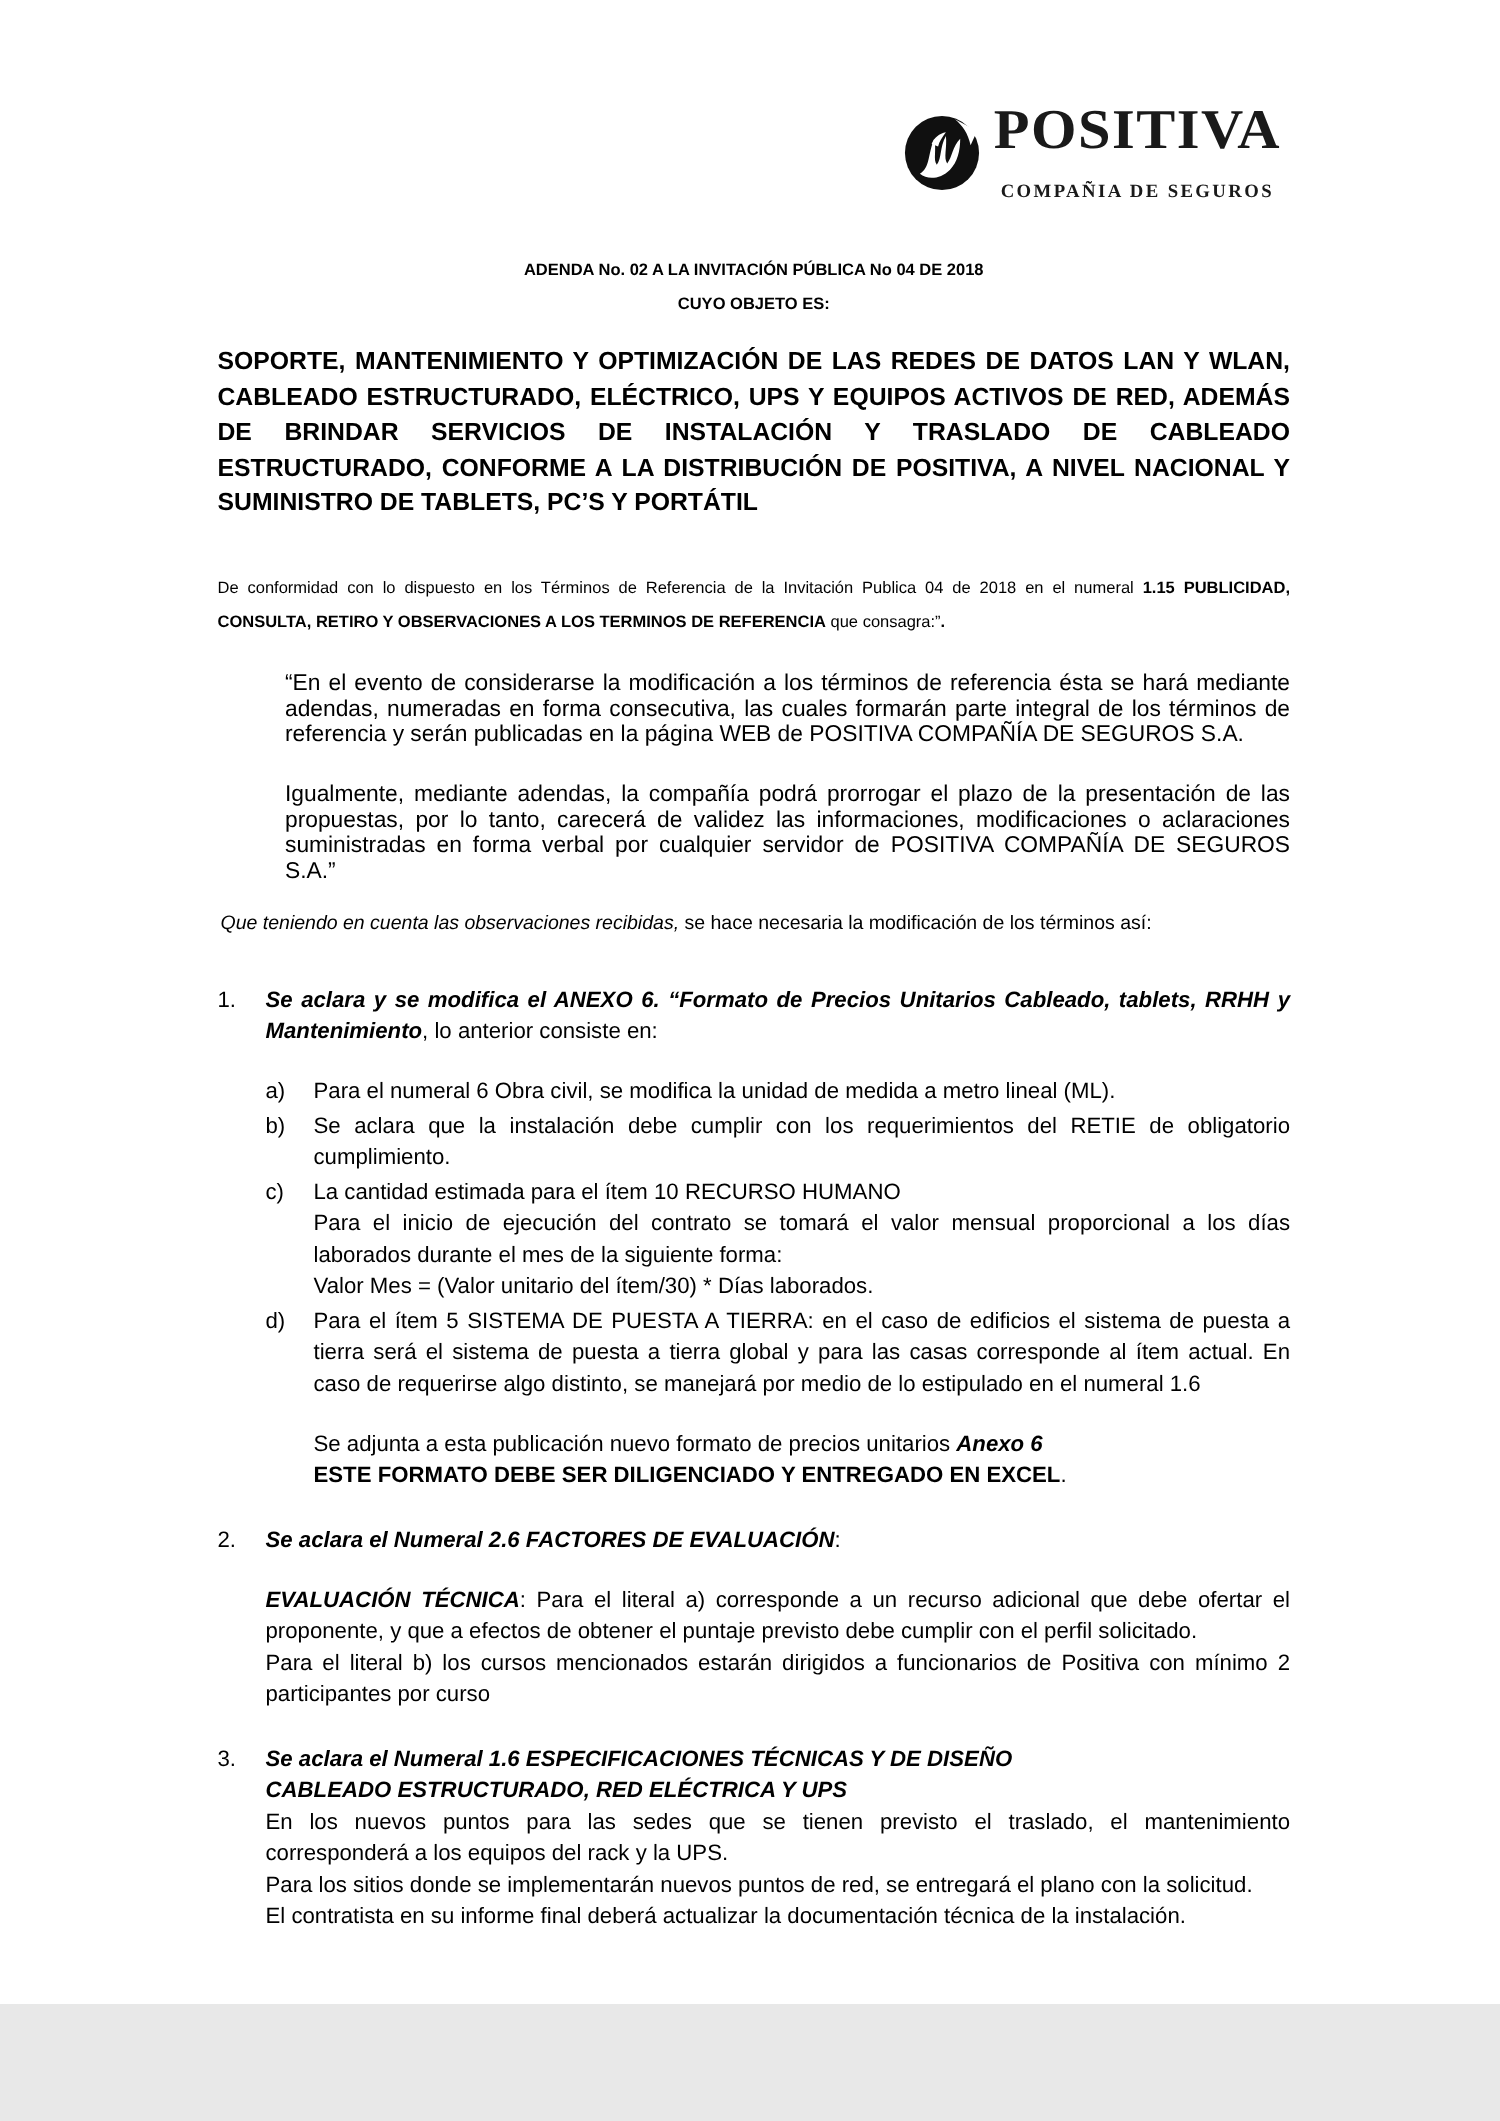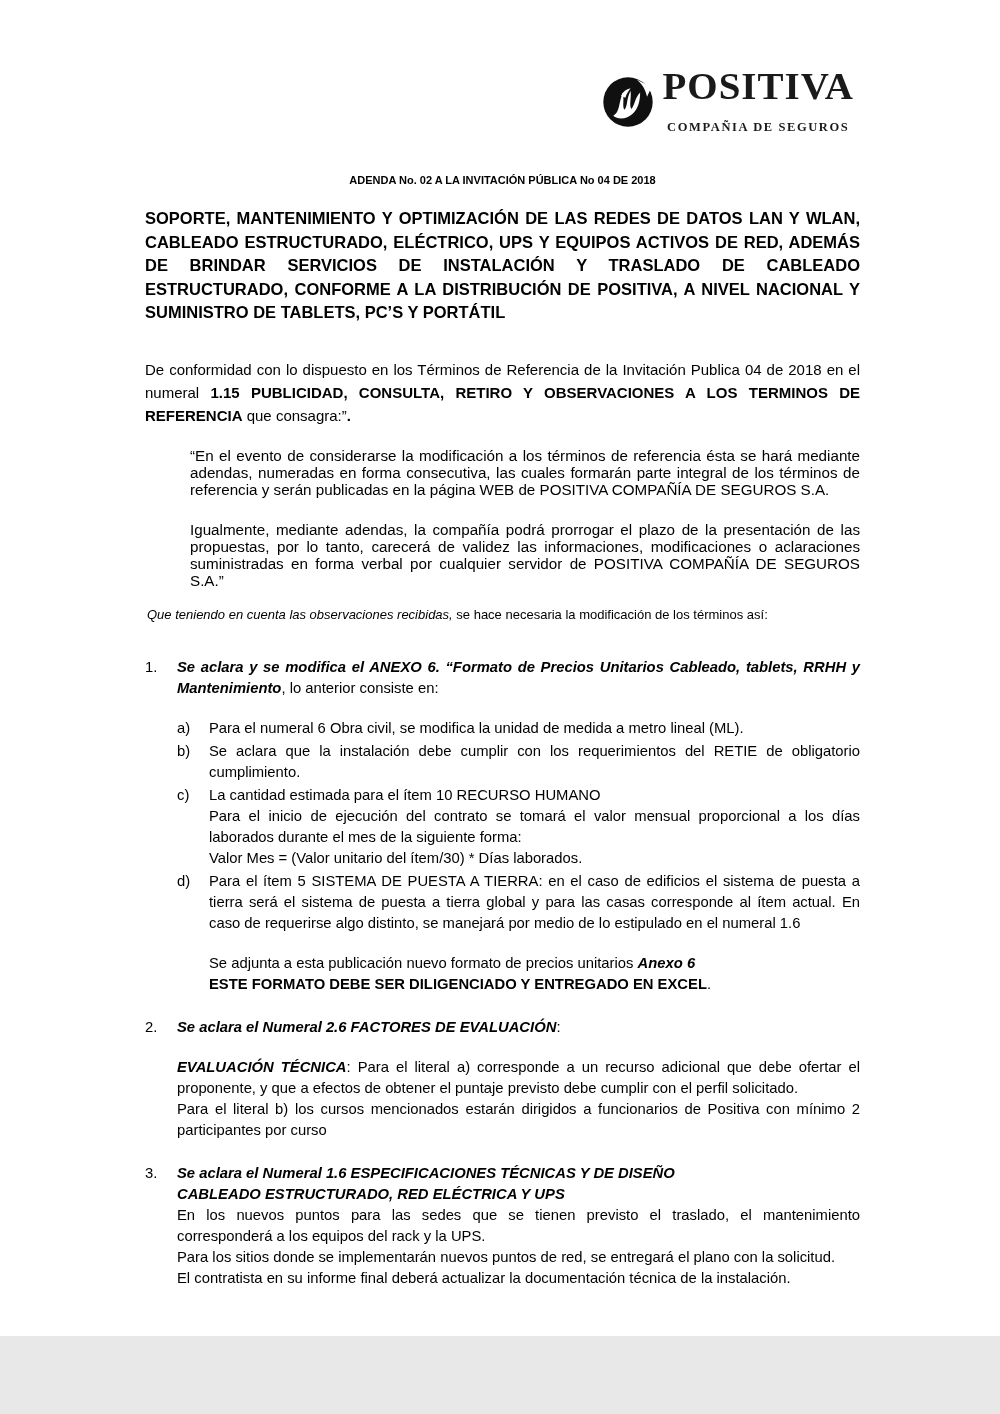--- a/index.html
+++ b/index.html
@@ -26,21 +26,21 @@
     transform:scaleY(0.96);
   }
   .tagline{
     font-family:"Liberation Serif", serif;
     font-size:12.5px;line-height:14px;letter-spacing:1.6px;
     font-weight:600;color:#1a1a1a;white-space:nowrap;margin-top:16px;
   }
   
   .doc-title{margin-top:38px;text-align:center;font-weight:bold;font-size:11px;line-height:23px;}
   .object-par{margin:15px 0 0 0;font-weight:bold;font-size:16.5px;line-height:23.5px;text-align:justify;}
-  .intro{margin:33px 0 0 0;font-size:15px;line-height:23px;text-align:justify;}
+  .intro{margin:33px 0 0 0;font-size:11px;line-height:23px;text-align:justify;}
   .quote{margin:20px 0 0 45px;font-size:15.2px;line-height:17px;text-align:justify;}
   .quote+.quote{margin-top:23px;}
   .transition{margin:14px 0 0 2px;font-size:13px;line-height:23px;text-align:justify;}
   
   .items{margin-top:31px;font-size:14.8px;line-height:21px;}
   .item{display:flex;}
   .item+.item{margin-top:22px;}
   .item-num{width:32px;flex:none;}
   .item-body{flex:1;min-width:0;}
   .item-heading{text-align:justify;}
@@ -74,20 +74,21 @@
       </span>
       <span class="logo-text">
         <span class="brand">POSITIVA</span>
         <span class="tagline">COMPAÑIA DE SEGUROS</span>
       </span>
     </div>
   </div>
 
   <div class="doc-title">
     <div>ADENDA No. 02 A LA INVITACIÓN PÚBLICA No 04 DE 2018</div>
+    <div>CUYO OBJETO ES:</div>
   </div>
 
   <p class="object-par">SOPORTE, MANTENIMIENTO Y OPTIMIZACIÓN DE LAS REDES DE DATOS LAN Y WLAN, CABLEADO ESTRUCTURADO, ELÉCTRICO, UPS Y EQUIPOS ACTIVOS DE RED, ADEMÁS DE BRINDAR SERVICIOS DE INSTALACIÓN Y TRASLADO DE CABLEADO ESTRUCTURADO, CONFORME A LA DISTRIBUCIÓN DE POSITIVA, A NIVEL NACIONAL Y SUMINISTRO DE TABLETS, PC’S Y PORTÁTIL</p>
 
   <p class="intro"><span>De conformidad con lo dispuesto en los Términos de Referencia de la Invitación Publica 04 de 2018 en el numeral </span><span class="b">1.15 PUBLICIDAD, CONSULTA, RETIRO Y OBSERVACIONES A LOS TERMINOS DE REFERENCIA</span><span> que consagra:”</span><span class="b">.</span></p>
 
   <p class="quote">“En el evento de considerarse la modificación a los términos de referencia ésta se hará mediante adendas, numeradas en forma consecutiva, las cuales formarán parte integral de los términos de referencia y serán publicadas en la página WEB de POSITIVA COMPAÑÍA DE SEGUROS S.A.</p>
   <p class="quote">Igualmente, mediante adendas, la compañía podrá prorrogar el plazo de la presentación de las propuestas, por lo tanto, carecerá de validez las informaciones, modificaciones o aclaraciones suministradas en forma verbal por cualquier servidor de POSITIVA COMPAÑÍA DE SEGUROS S.A.”</p>
 
   <p class="transition"><span class="i">Que teniendo en cuenta las observaciones recibidas,</span><span> se hace necesaria la modificación de los términos así:</span></p>

